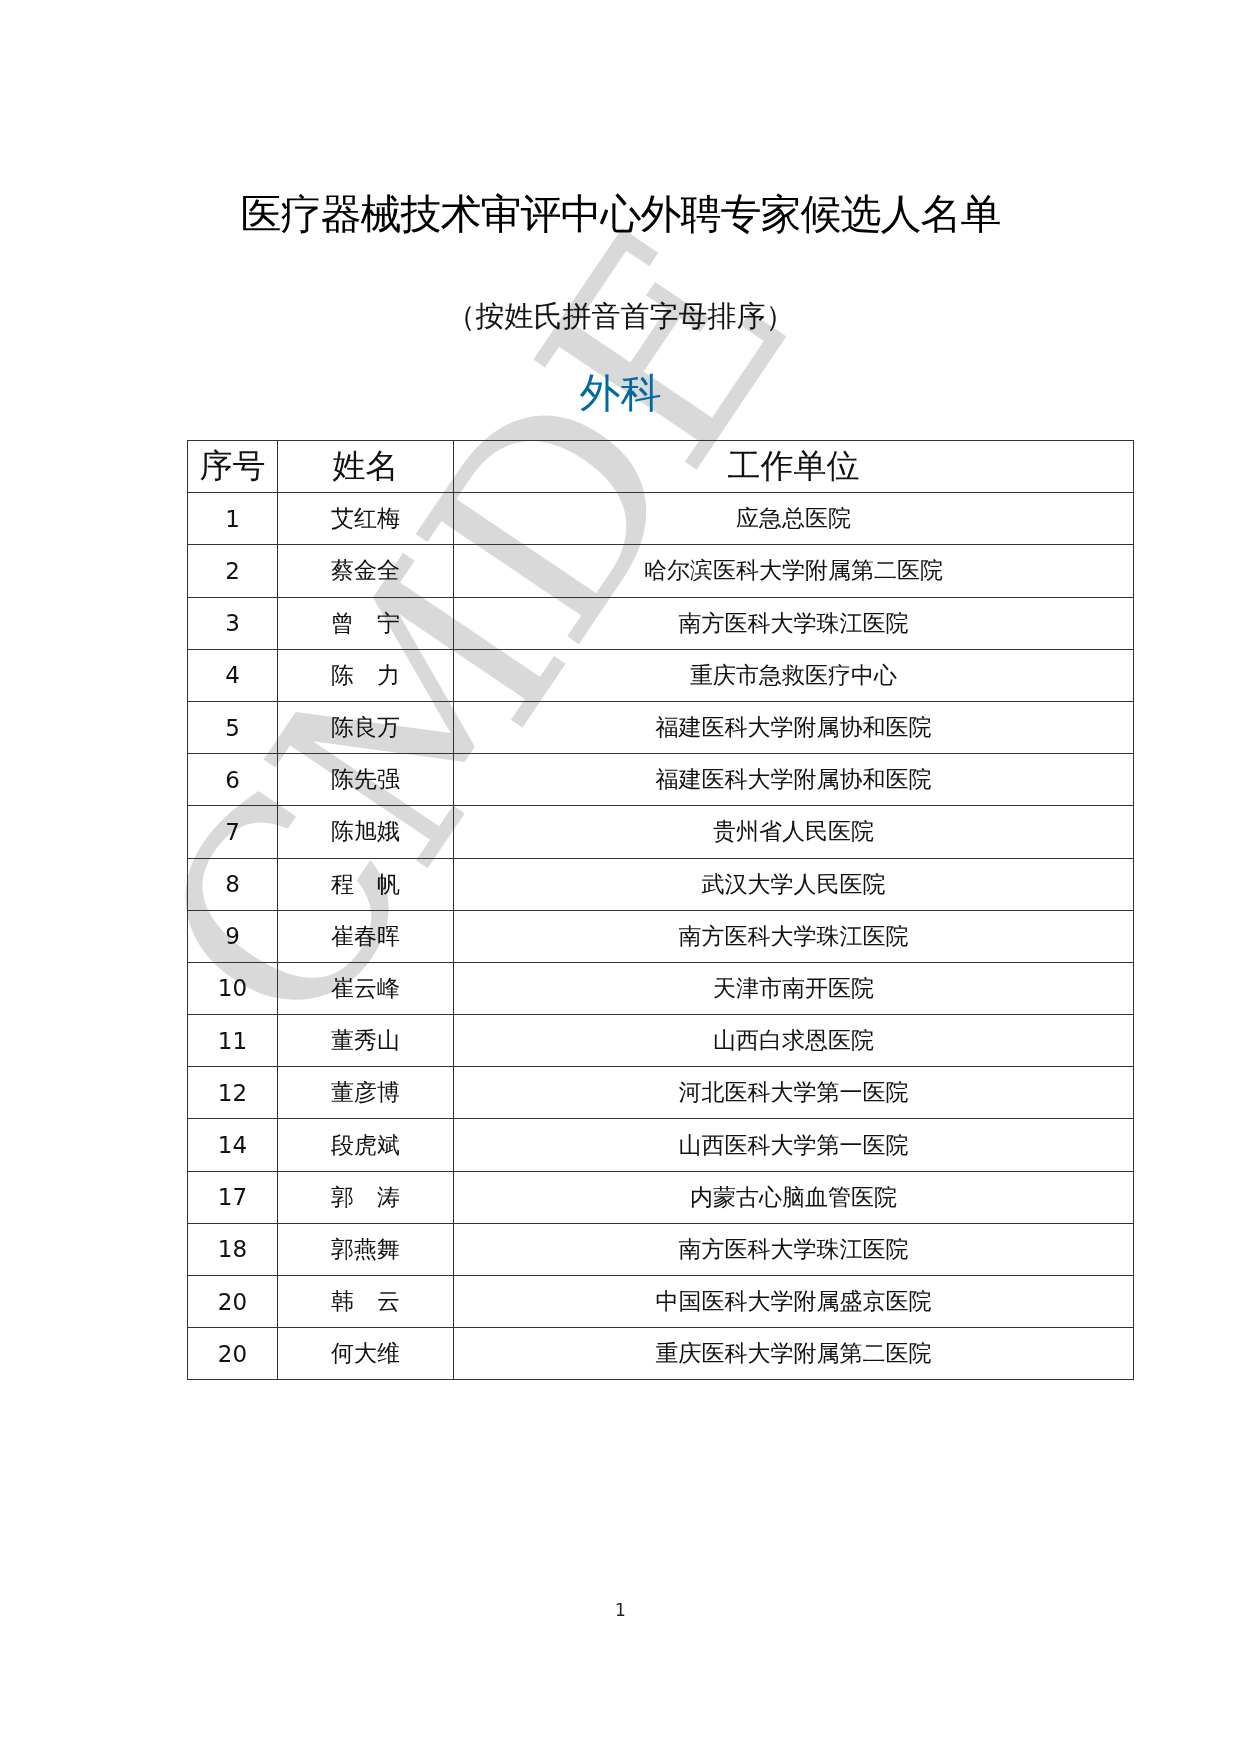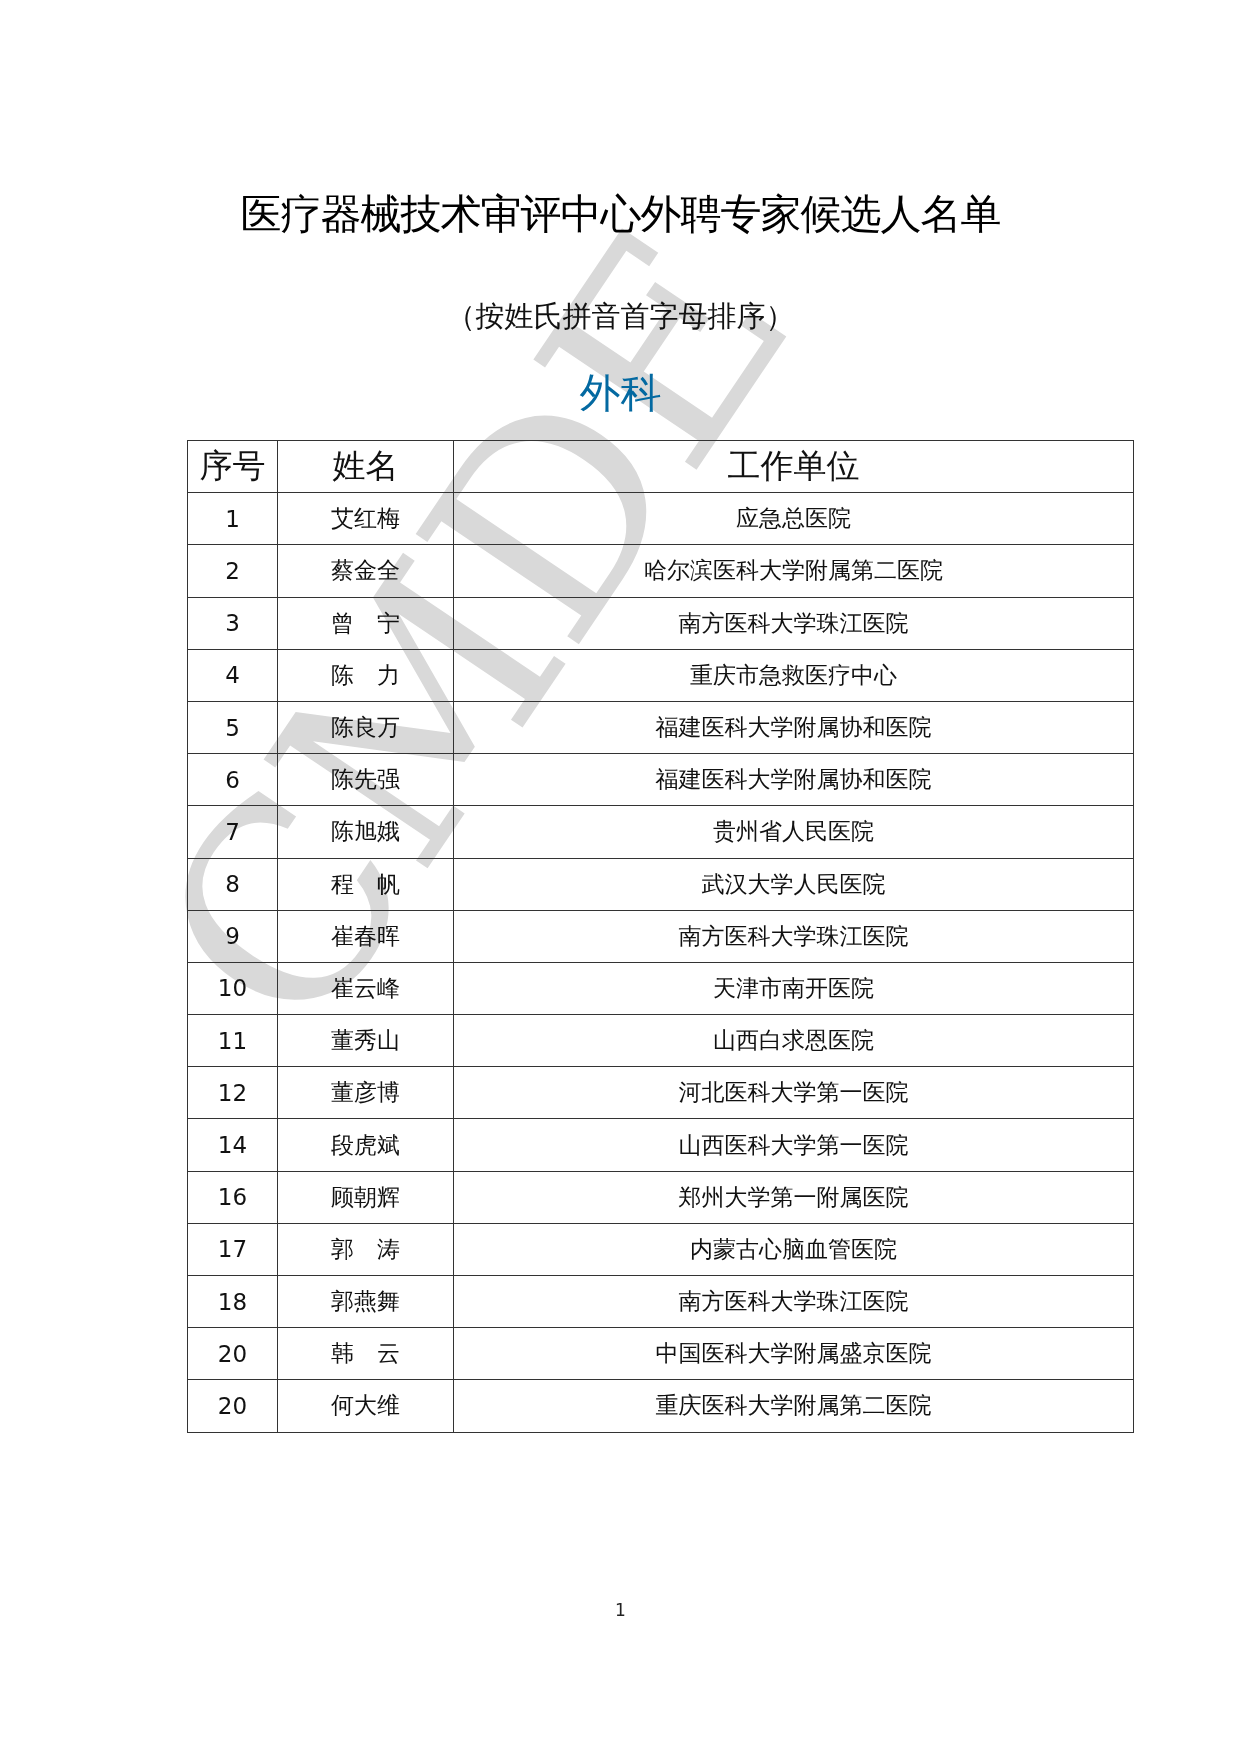--- a/index.html
+++ b/index.html
@@ -132,25 +132,20 @@
           <td>12</td>
           <td>董彦博</td>
           <td>河北医科大学第一医院</td>
         </tr>
       <tr>
           <td>14</td>
           <td>段虎斌</td>
           <td>山西医科大学第一医院</td>
         </tr>
       <tr>
-          <td>16</td>
-          <td>顾朝辉</td>
-          <td>郑州大学第一附属医院</td>
-        </tr>
-      <tr>
           <td>17</td>
           <td>郭　涛</td>
           <td>内蒙古心脑血管医院</td>
         </tr>
       <tr>
           <td>18</td>
           <td>郭燕舞</td>
           <td>南方医科大学珠江医院</td>
         </tr>
       <tr>

